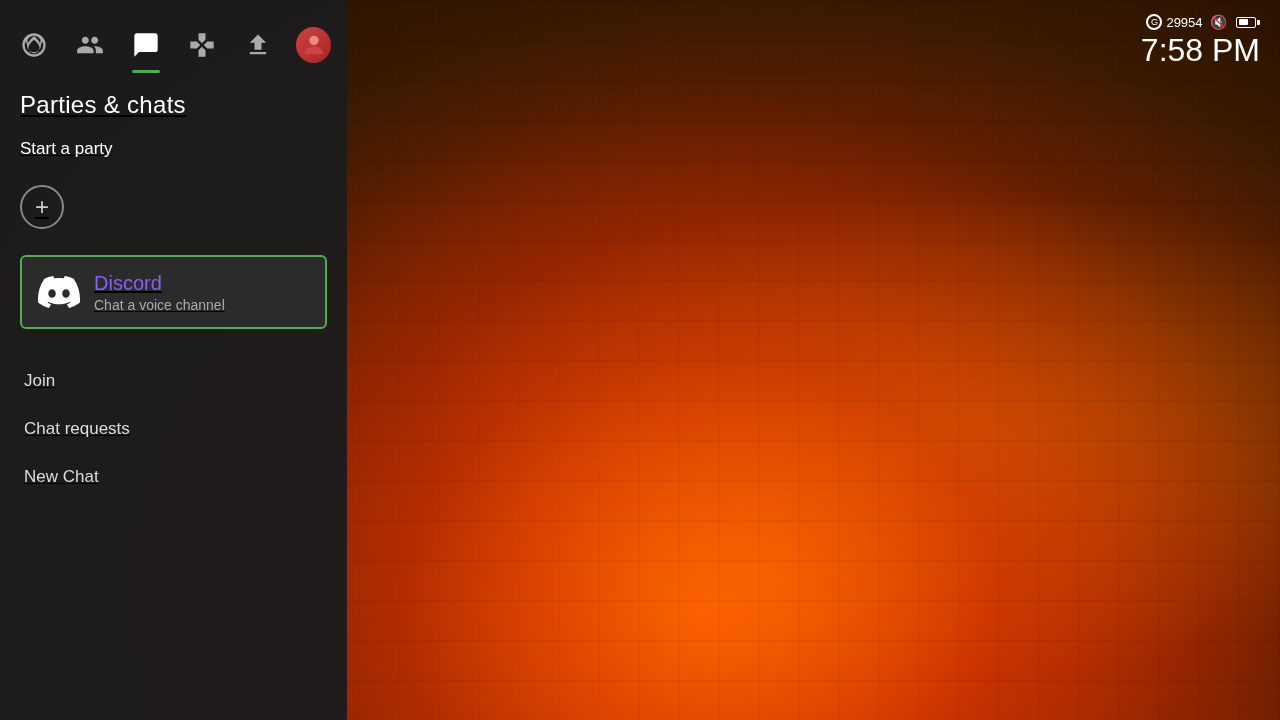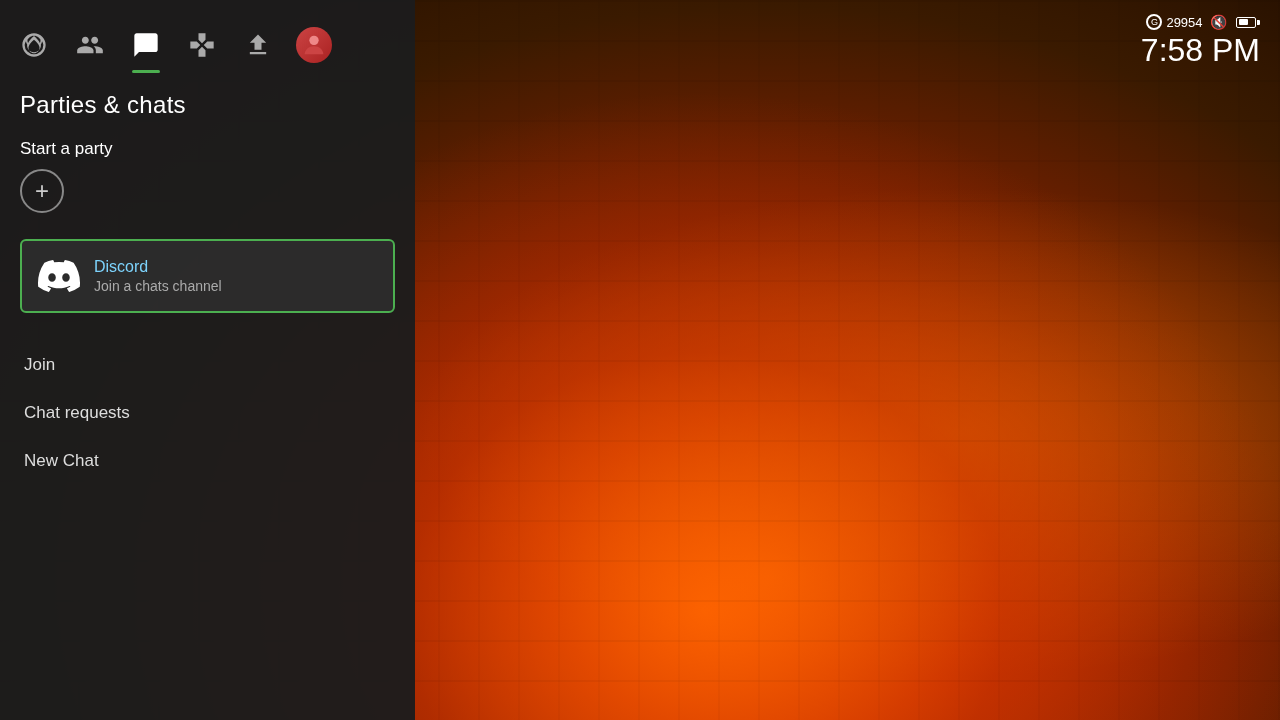--- a/index.html
+++ b/index.html
@@ -56,26 +56,27 @@
           rgba(0,0,0,0.1) 38px,
           rgba(0,0,0,0.1) 40px
         );
       opacity: 0.3;
     }
 
     
     .sidebar {
       position: absolute;
       top: 0; left: 0;
-      width: 415px;
+      width: 347px;
       height: 720px;
       background: rgba(28, 28, 28, 0.96);
       z-index: 10;
       display: flex;
       flex-direction: column;
+      text-decoration: underline;
     }
 
     
     .nav-bar {
       display: flex;
       align-items: center;
       padding: 14px 16px 0 16px;
       gap: 20px;
       height: 75px;
     }
@@ -142,21 +143,21 @@
       font-weight: 300;
       color: #ffffff;
       margin-bottom: 20px;
       letter-spacing: 0.3px;
     }
 
     .section-label {
       font-size: 17px;
       font-weight: 400;
       color: #ffffff;
-      margin-bottom: 10px;
+      margin-bottom: 26px;
     }
 
     .add-button {
       width: 44px;
       height: 44px;
       border-radius: 50%;
       border: 2px solid #888;
       background: transparent;
       display: flex;
       align-items: center;
@@ -194,22 +195,22 @@
       height: 42px;
     }
 
     .discord-text {
       display: flex;
       flex-direction: column;
       gap: 2px;
     }
 
     .discord-name {
-      font-size: 16px;
-      color: #7dd3fc;
+      font-size: 20px;
+      color: #8b5cf6;
       font-weight: 400;
     }
 
     .discord-subtitle {
       font-size: 14px;
       color: #aaaaaa;
     }
 
     
     .menu-item {
@@ -382,21 +383,21 @@
     </button>
 
     <div class="discord-card">
       <div class="discord-icon">
         <svg viewBox="0 0 24 24" fill="white">
           <path d="M20.317 4.37a19.791 19.791 0 0 0-4.885-1.515.074.074 0 0 0-.079.037c-.21.375-.444.864-.608 1.25a18.27 18.27 0 0 0-5.487 0 12.64 12.64 0 0 0-.617-1.25.077.077 0 0 0-.079-.037A19.736 19.736 0 0 0 3.677 4.37a.07.07 0 0 0-.032.027C.533 9.046-.32 13.58.099 18.057a.082.082 0 0 0 .031.057 19.9 19.9 0 0 0 5.993 3.03.078.078 0 0 0 .084-.028 14.09 14.09 0 0 0 1.226-1.994.076.076 0 0 0-.041-.106 13.107 13.107 0 0 1-1.872-.892.077.077 0 0 1-.008-.128 10.2 10.2 0 0 0 .372-.292.074.074 0 0 1 .077-.01c3.928 1.793 8.18 1.793 12.062 0a.074.074 0 0 1 .078.01c.12.098.246.198.373.292a.077.077 0 0 1-.006.127 12.299 12.299 0 0 1-1.873.892.077.077 0 0 0-.041.107c.36.698.772 1.362 1.225 1.993a.076.076 0 0 0 .084.028 19.839 19.839 0 0 0 6.002-3.03.077.077 0 0 0 .032-.054c.5-5.177-.838-9.674-3.549-13.66a.061.061 0 0 0-.031-.03zM8.02 15.33c-1.183 0-2.157-1.085-2.157-2.419 0-1.333.956-2.419 2.157-2.419 1.21 0 2.176 1.096 2.157 2.42 0 1.333-.956 2.418-2.157 2.418zm7.975 0c-1.183 0-2.157-1.085-2.157-2.419 0-1.333.955-2.419 2.157-2.419 1.21 0 2.176 1.096 2.157 2.42 0 1.333-.946 2.418-2.157 2.418z"></path>
         </svg>
       </div>
       <div class="discord-text">
         <span class="discord-name">Discord</span>
-        <span class="discord-subtitle">Join a chats channel</span>
+        <span class="discord-subtitle">Chat a voice channel</span>
       </div>
     </div>
 
     <div class="menu-item">Join</div>
     <div class="menu-item">Chat requests</div>
     <div class="menu-item">New Chat</div>
 
   </div>
 </div>
 

